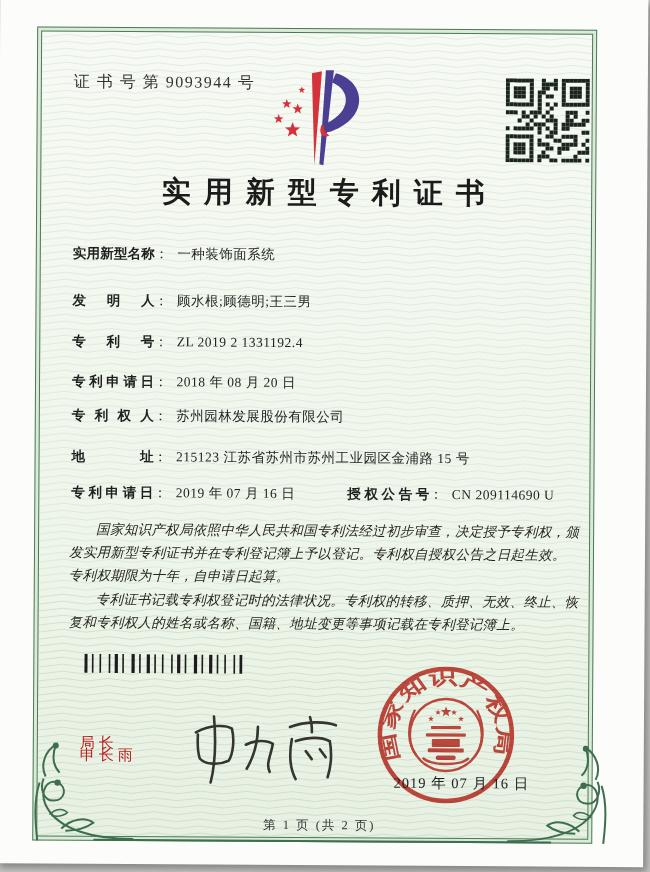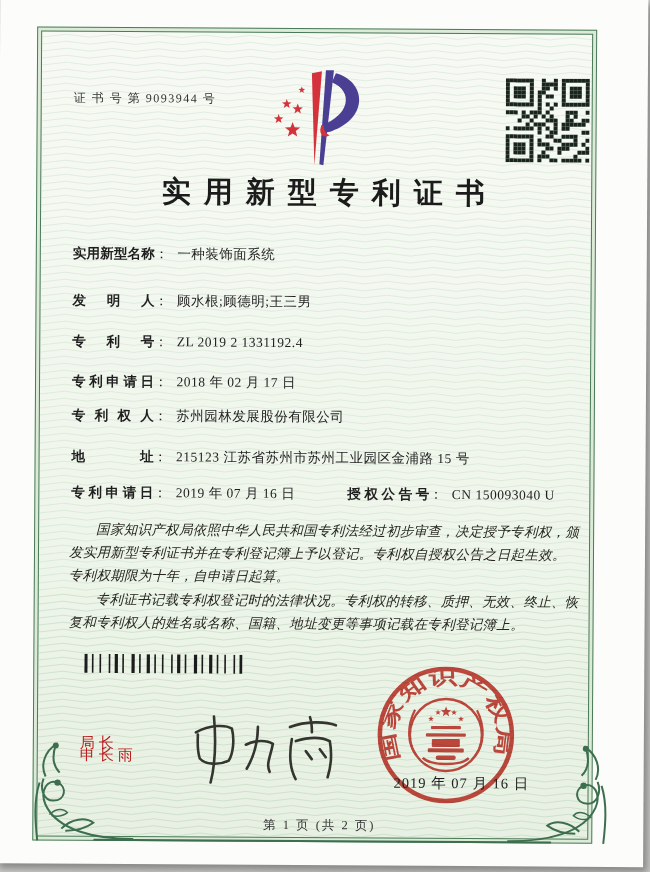--- a/index.html
+++ b/index.html
@@ -5,21 +5,21 @@
   html,body{margin:0;padding:0;}
   body{width:650px;height:872px;overflow:hidden;background:#c9c9c7;font-family:"Liberation Serif","DejaVu Serif",serif;}
   .stage{position:relative;width:650px;height:872px;overflow:hidden;}
   .paper{position:absolute;left:-2px;top:-3px;width:648px;height:868px;background:#fcfcfa;
          transform:rotate(.35deg);transform-origin:45% 45%;box-shadow:4px 5px 7px rgba(80,80,80,.55);}
   .frame{position:absolute;left:37px;top:31px;width:558px;height:812px;border:1.5px solid #4a7a58;background:#dcead8;}
   .frame-inner{position:absolute;left:3px;top:3px;right:3px;bottom:3px;border:1.2px solid #4a7a58;
                background:linear-gradient(180deg,#f7faf4 0%,#f0f6ec 55%,#e7f0e2 100%);overflow:hidden;}
   .waves{position:absolute;left:0;top:0;width:100%;height:100%;}
   .abs{position:absolute;}
-  .cert-no{left:74px;top:76px;font-size:12px;letter-spacing:1.5px;color:#333;margin-top:18px;}
+  .cert-no{left:74px;top:76px;font-size:16px;letter-spacing:1.5px;color:#333;}
   .title{left:0;top:176px;width:100%;text-align:center;font-size:29px;font-weight:700;letter-spacing:13px;text-indent:13px;color:#1b1b1b;}
   .field-row{left:74px;width:470px;font-size:13.5px;color:#1f1f1f;white-space:nowrap;}
   .flabel{display:inline-block;width:82px;text-align:justify;text-align-last:justify;vertical-align:top;font-weight:bold;}
   .fcolon{display:inline-block;margin-right:9px;}
   .fvalue{letter-spacing:.5px;}
   .pair2{position:absolute;left:276px;top:0;white-space:nowrap;}
   .body-text{left:72px;top:522px;width:510px;font-size:13.5px;line-height:1.72;color:#26261f;font-style:italic;}
   .body-text p{margin:0;text-indent:2em;letter-spacing:.3px;}
   .signer{left:84px;font-size:15px;letter-spacing:4px;color:#b91c1c;}
   .footer{left:0;top:820px;width:100%;text-align:center;font-size:12.5px;letter-spacing:2px;color:#333;}
@@ -396,32 +396,32 @@
     <div class="abs field-row" style="top:249px">
       <span class="flabel">实用新型名称</span><span class="fcolon">：</span><span class="fvalue">一种装饰面系统</span>
     </div>
     <div class="abs field-row" style="top:296px">
       <span class="flabel">发明人</span><span class="fcolon">：</span><span class="fvalue">顾水根;顾德明;王三男</span>
     </div>
     <div class="abs field-row" style="top:337px">
       <span class="flabel">专利号</span><span class="fcolon">：</span><span class="fvalue">ZL 2019 2 1331192.4</span>
     </div>
     <div class="abs field-row" style="top:377px">
-      <span class="flabel">专利申请日</span><span class="fcolon">：</span><span class="fvalue">2018 年 02 月 17 日</span>
+      <span class="flabel">专利申请日</span><span class="fcolon">：</span><span class="fvalue">2018 年 08 月 20 日</span>
     </div>
     <div class="abs field-row" style="top:411px">
       <span class="flabel">专利权人</span><span class="fcolon">：</span><span class="fvalue">苏州园林发展股份有限公司</span>
     </div>
     <div class="abs field-row" style="top:452px">
       <span class="flabel">地址</span><span class="fcolon">：</span><span class="fvalue">215123 江苏省苏州市苏州工业园区金浦路 15 号</span>
     </div>
     <div class="abs field-row" style="top:488px">
       <span class="flabel">专利申请日</span><span class="fcolon">：</span><span class="fvalue">2019 年 07 月 16 日</span>
       <span class="pair2">
-        <span class="flabel">授权公告号</span><span class="fcolon">：</span><span class="fvalue">CN 150093040 U</span>
+        <span class="flabel">授权公告号</span><span class="fcolon">：</span><span class="fvalue">CN 209114690 U</span>
       </span>
     </div>
 
     <div class="abs body-text">
       <p>国家知识产权局依照中华人民共和国专利法经过初步审查，决定授予专利权，颁发实用新型专利证书并在专利登记簿上予以登记。专利权自授权公告之日起生效。专利权期限为十年，自申请日起算。</p>
       <p>专利证书记载专利权登记时的法律状况。专利权的转移、质押、无效、终止、恢复和专利权人的姓名或名称、国籍、地址变更等事项记载在专利登记簿上。</p>
     </div>
 
     <svg class="abs" style="left:88px;top:658px;" width="158" height="20" viewBox="0 0 158 20" id="barcode">
         <rect x="0" y="0" width="3.2" height="19" fill="#1c1c1c"></rect>

